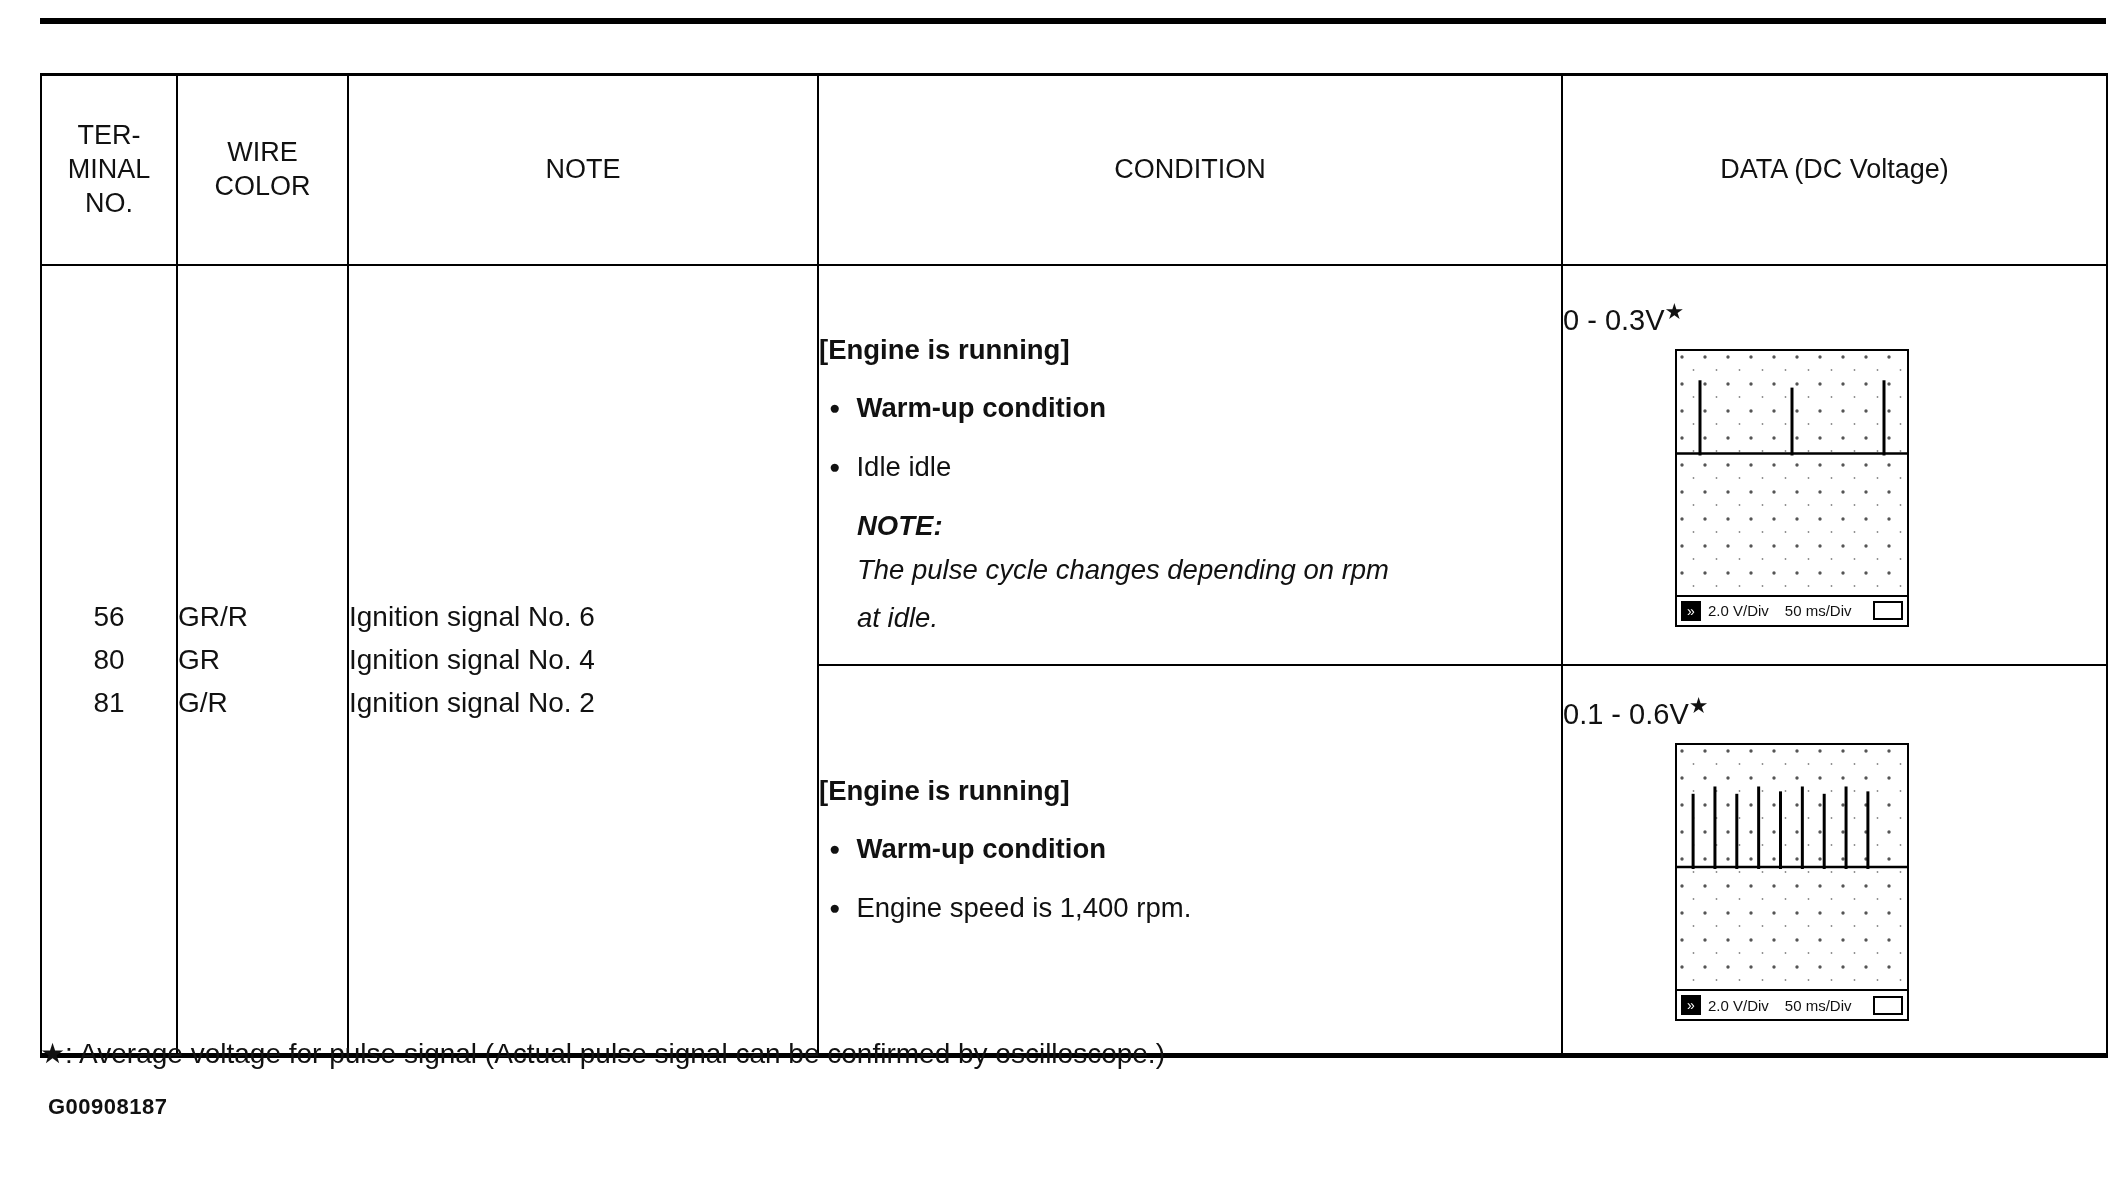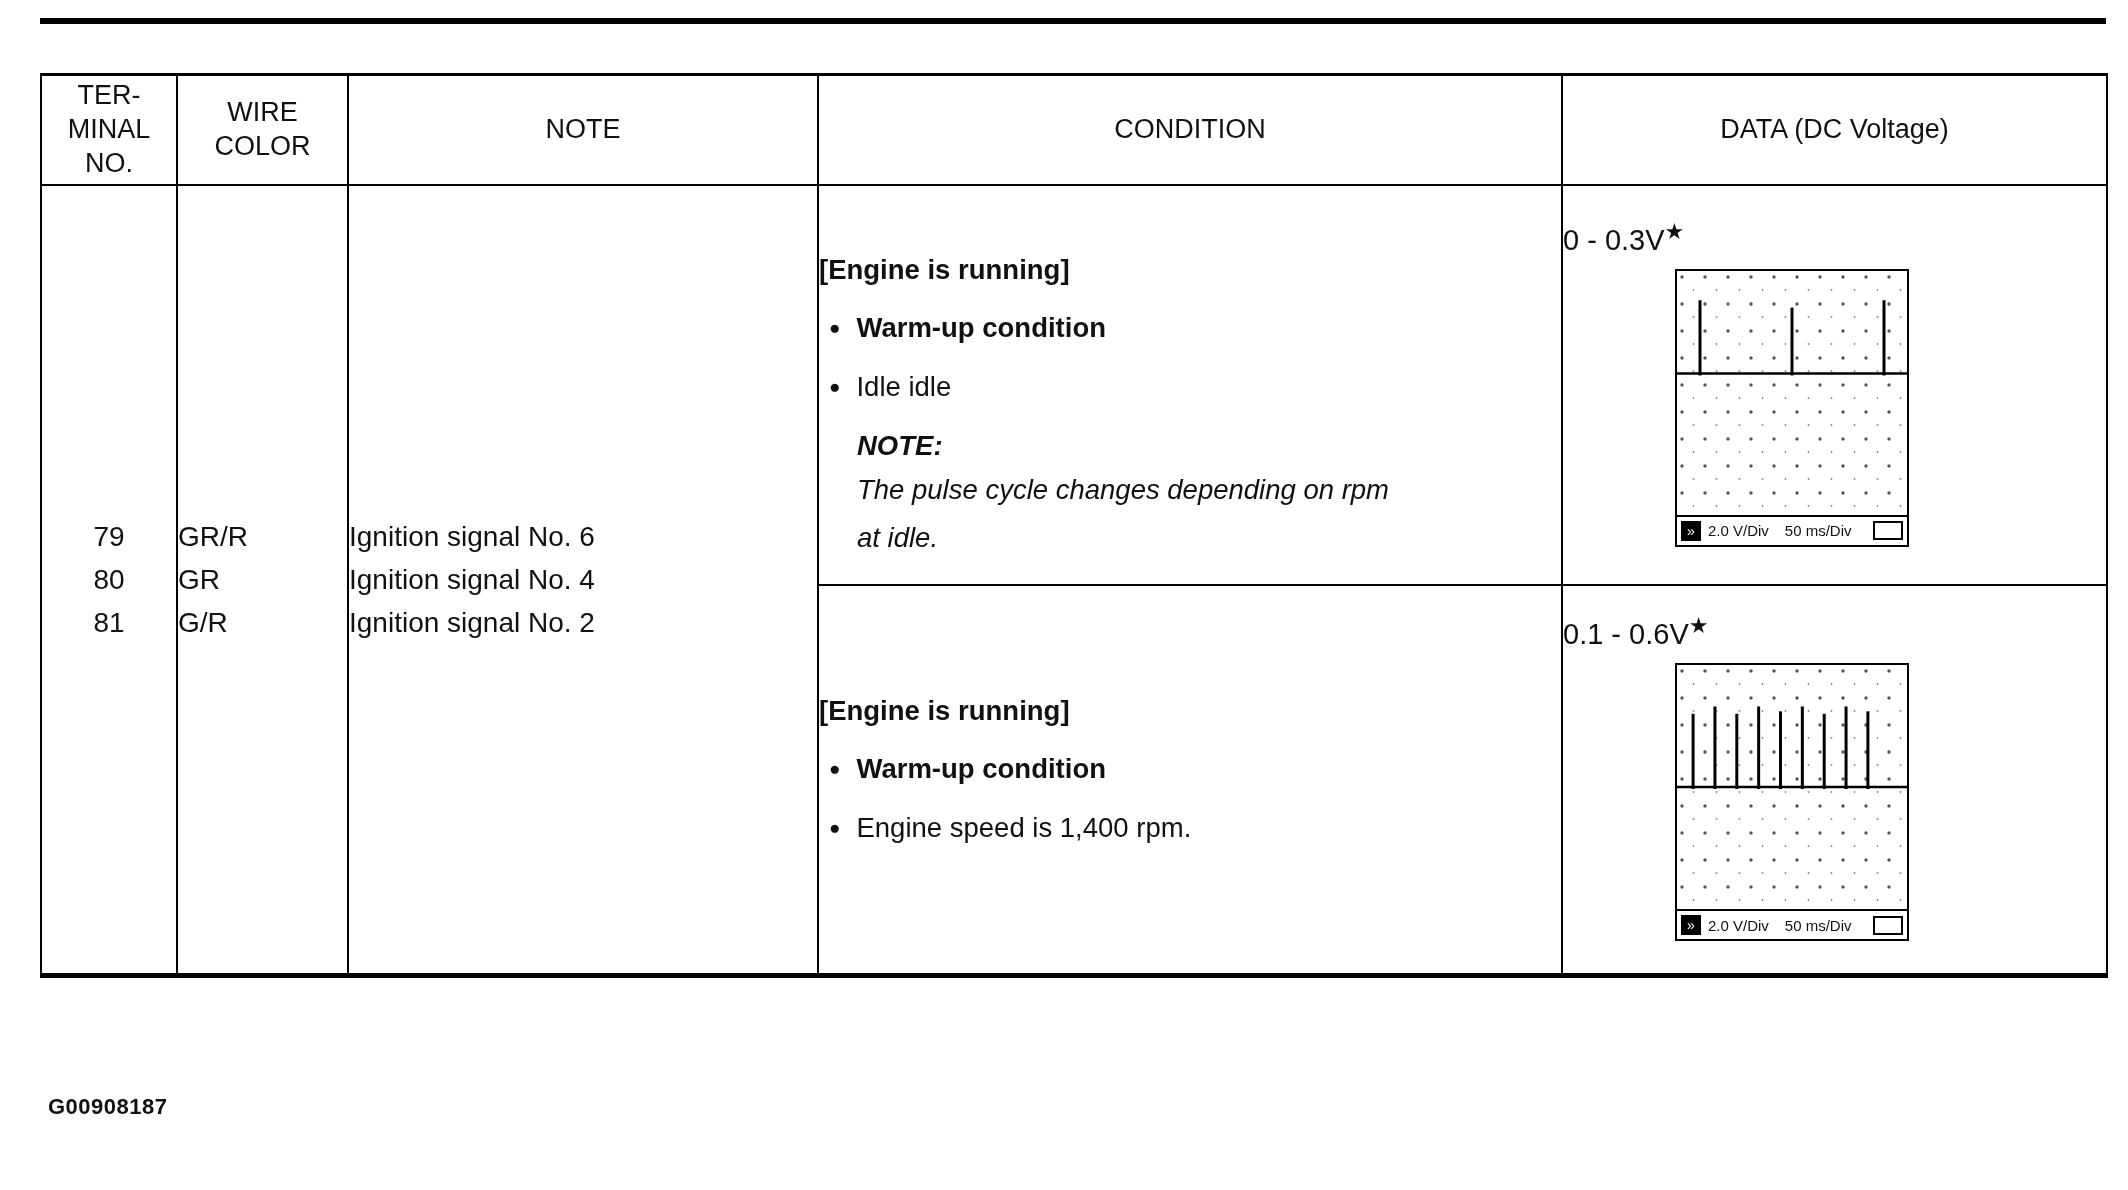--- a/index.html
+++ b/index.html
@@ -29,21 +29,21 @@
     table-layout: fixed;
     border: 2px solid #000;
     border-top-width: 3px;
     border-bottom-width: 5px;
   }
   .spec-table th, .spec-table td {
     border: 2px solid #000;
     padding: 0;
     vertical-align: middle;
   }
-  .spec-table thead tr { height: 110px; }
+  .spec-table thead tr { height: 190px; }
   .spec-table tbody tr.row-a { height: 400px; }
   .spec-table tbody tr.row-b { height: 391px; }
   th {
     font-weight: normal;
     font-size: 27px;
     text-align: center;
     line-height: 1.25;
   }
   .pre { white-space: pre-line; }
   .cell-terminal {
@@ -183,21 +183,21 @@
         <th class="pre">WIRE
 COLOR</th>
         <th>NOTE</th>
         <th>CONDITION</th>
         <th>DATA (DC Voltage)</th>
       </tr>
     </thead>
     <tbody>
       <tr class="row-a">
         <td rowspan="2" class="cell-terminal">
-          <div>79</div>
+          <div>56</div>
           <div>80</div>
           <div>81</div>
         </td>
         <td rowspan="2" class="cell-wire">
           <div>GR/R</div>
           <div>GR</div>
           <div>G/R</div>
         </td>
         <td rowspan="2" class="cell-item">
           <div>Ignition signal No. 6</div>
@@ -286,15 +286,16 @@
               <span class="scope-label">2.0 V/Div</span>
               <span class="scope-label tdiv">50 ms/Div</span>
               <span class="scope-endbox"></span>
             </div>
           </div>
         </td>
       </tr>
     </tbody>
   </table>
 
+  <div class="footnote">★: Average voltage for pulse signal (Actual pulse signal can be confirmed by oscilloscope.)</div>
   <div class="doc-id">G00908187</div>
 
 </div>
 
 </body></html>

